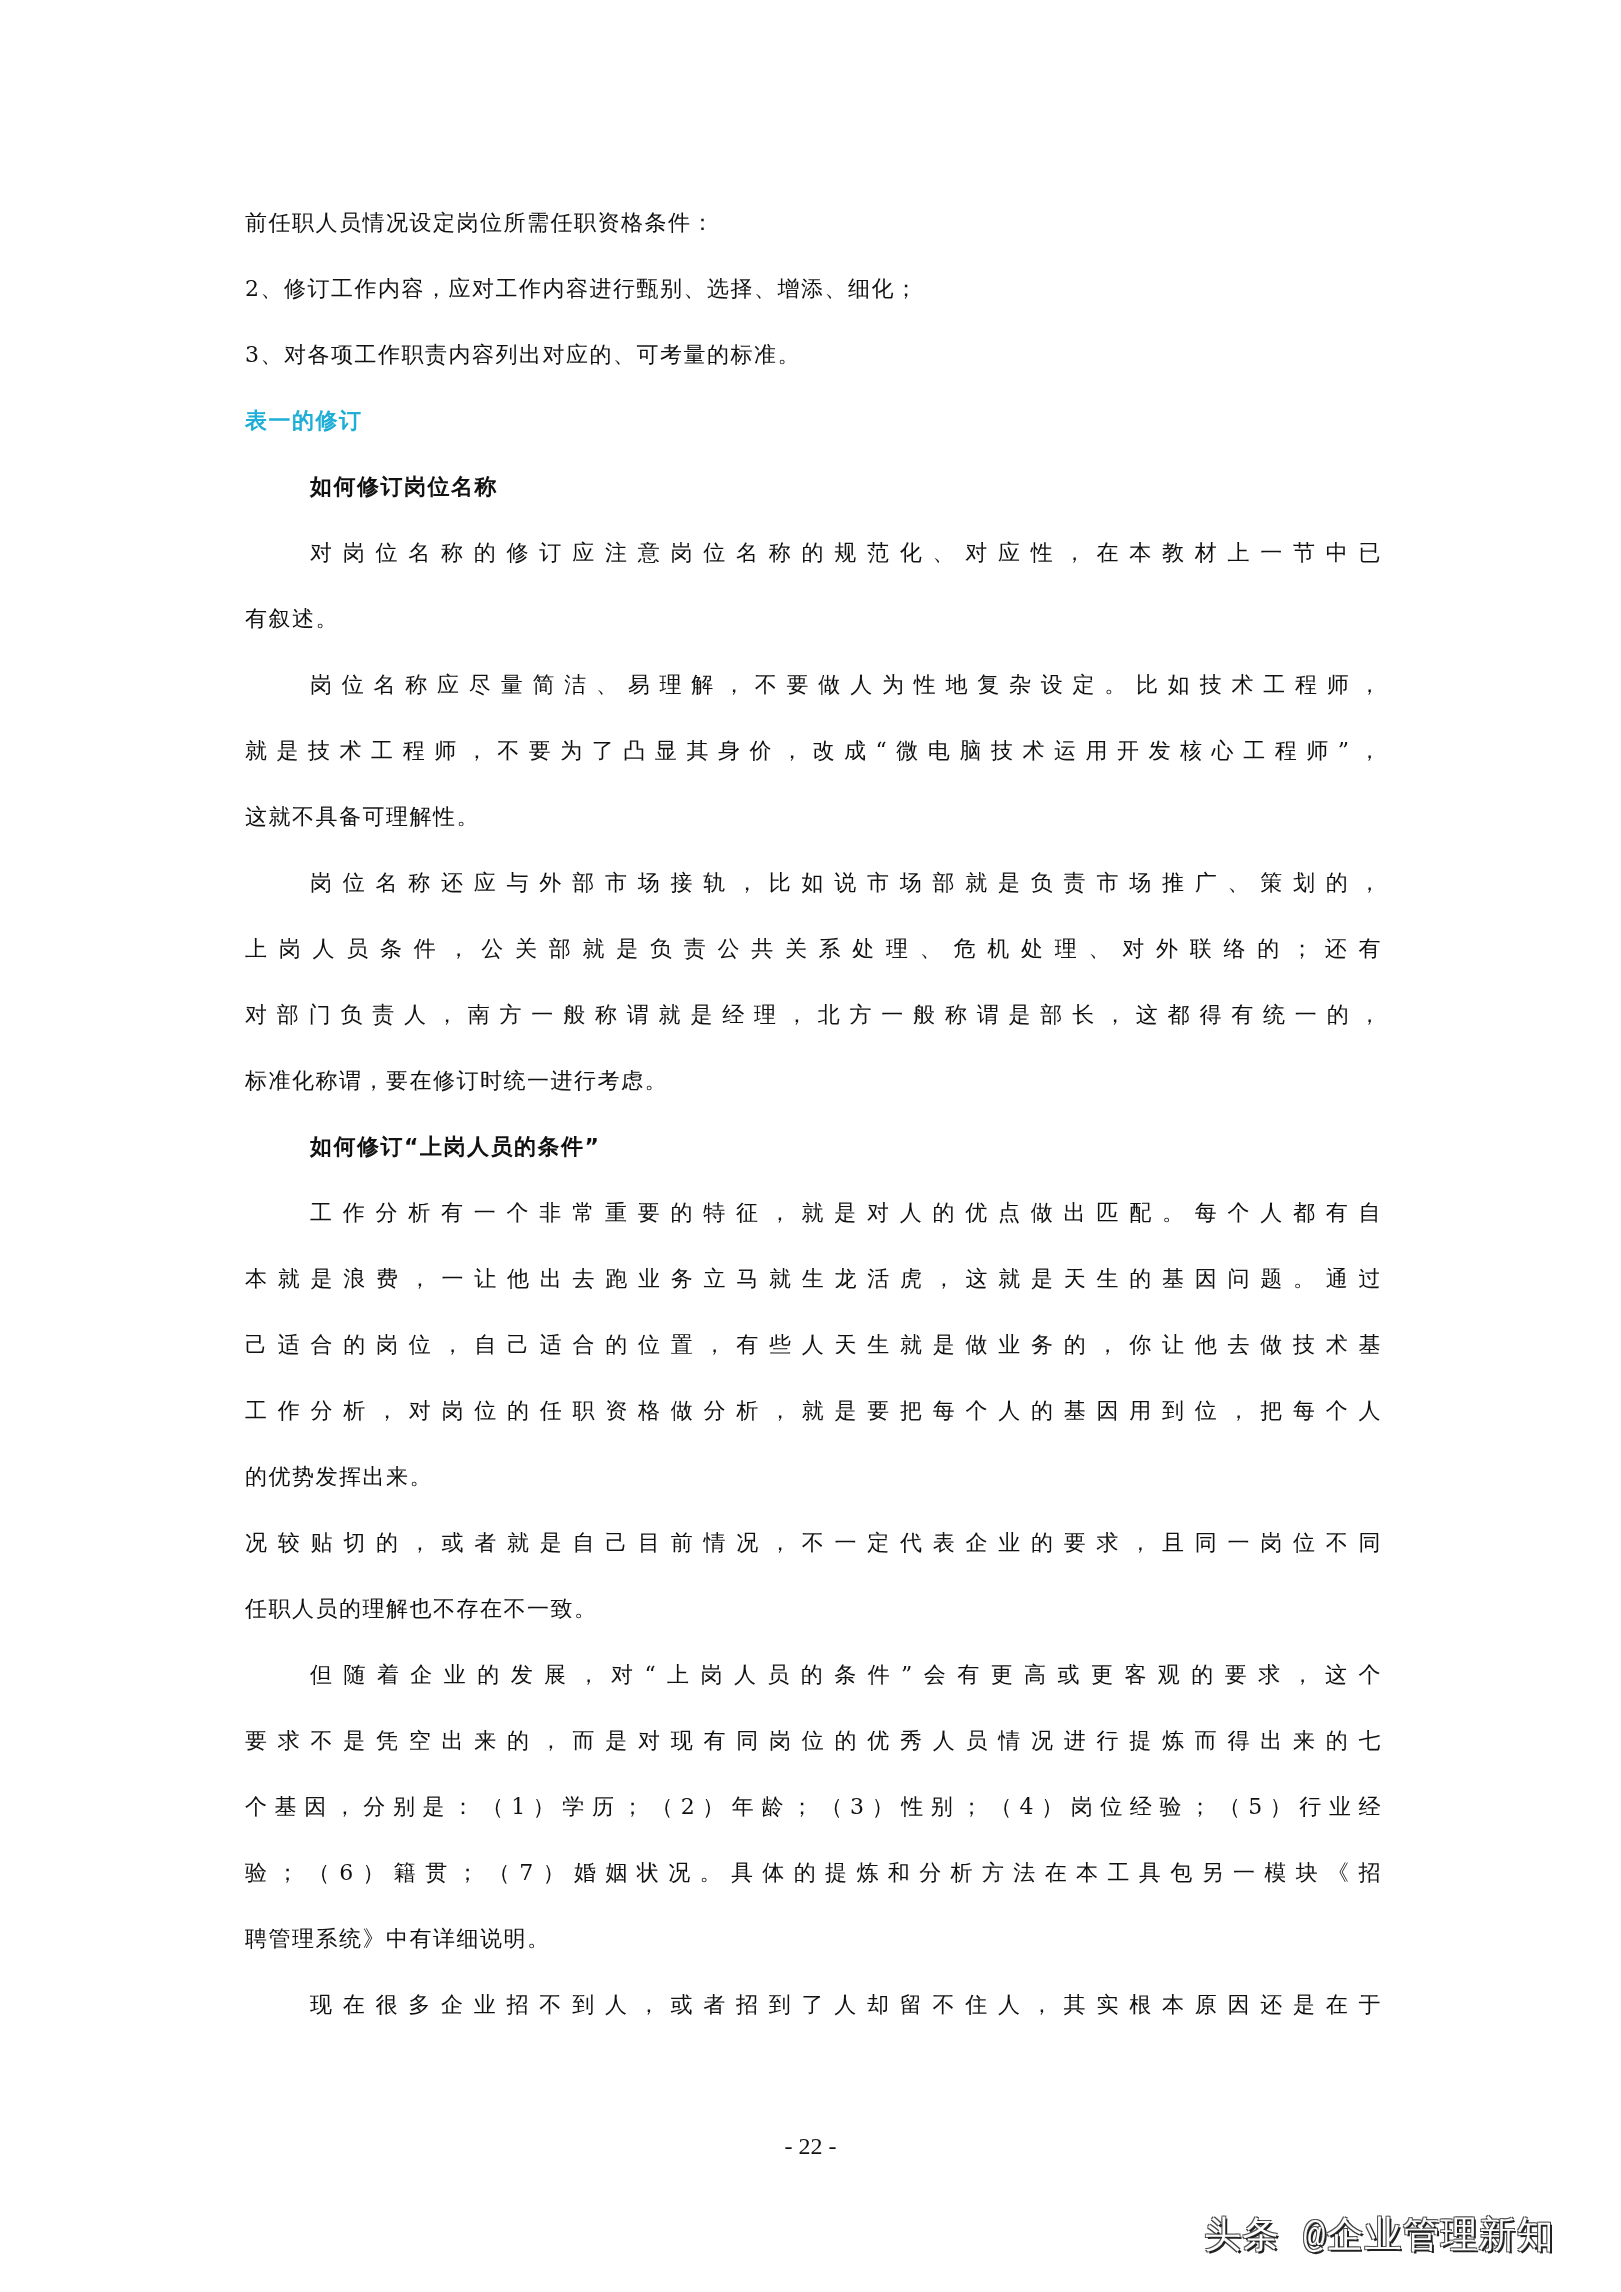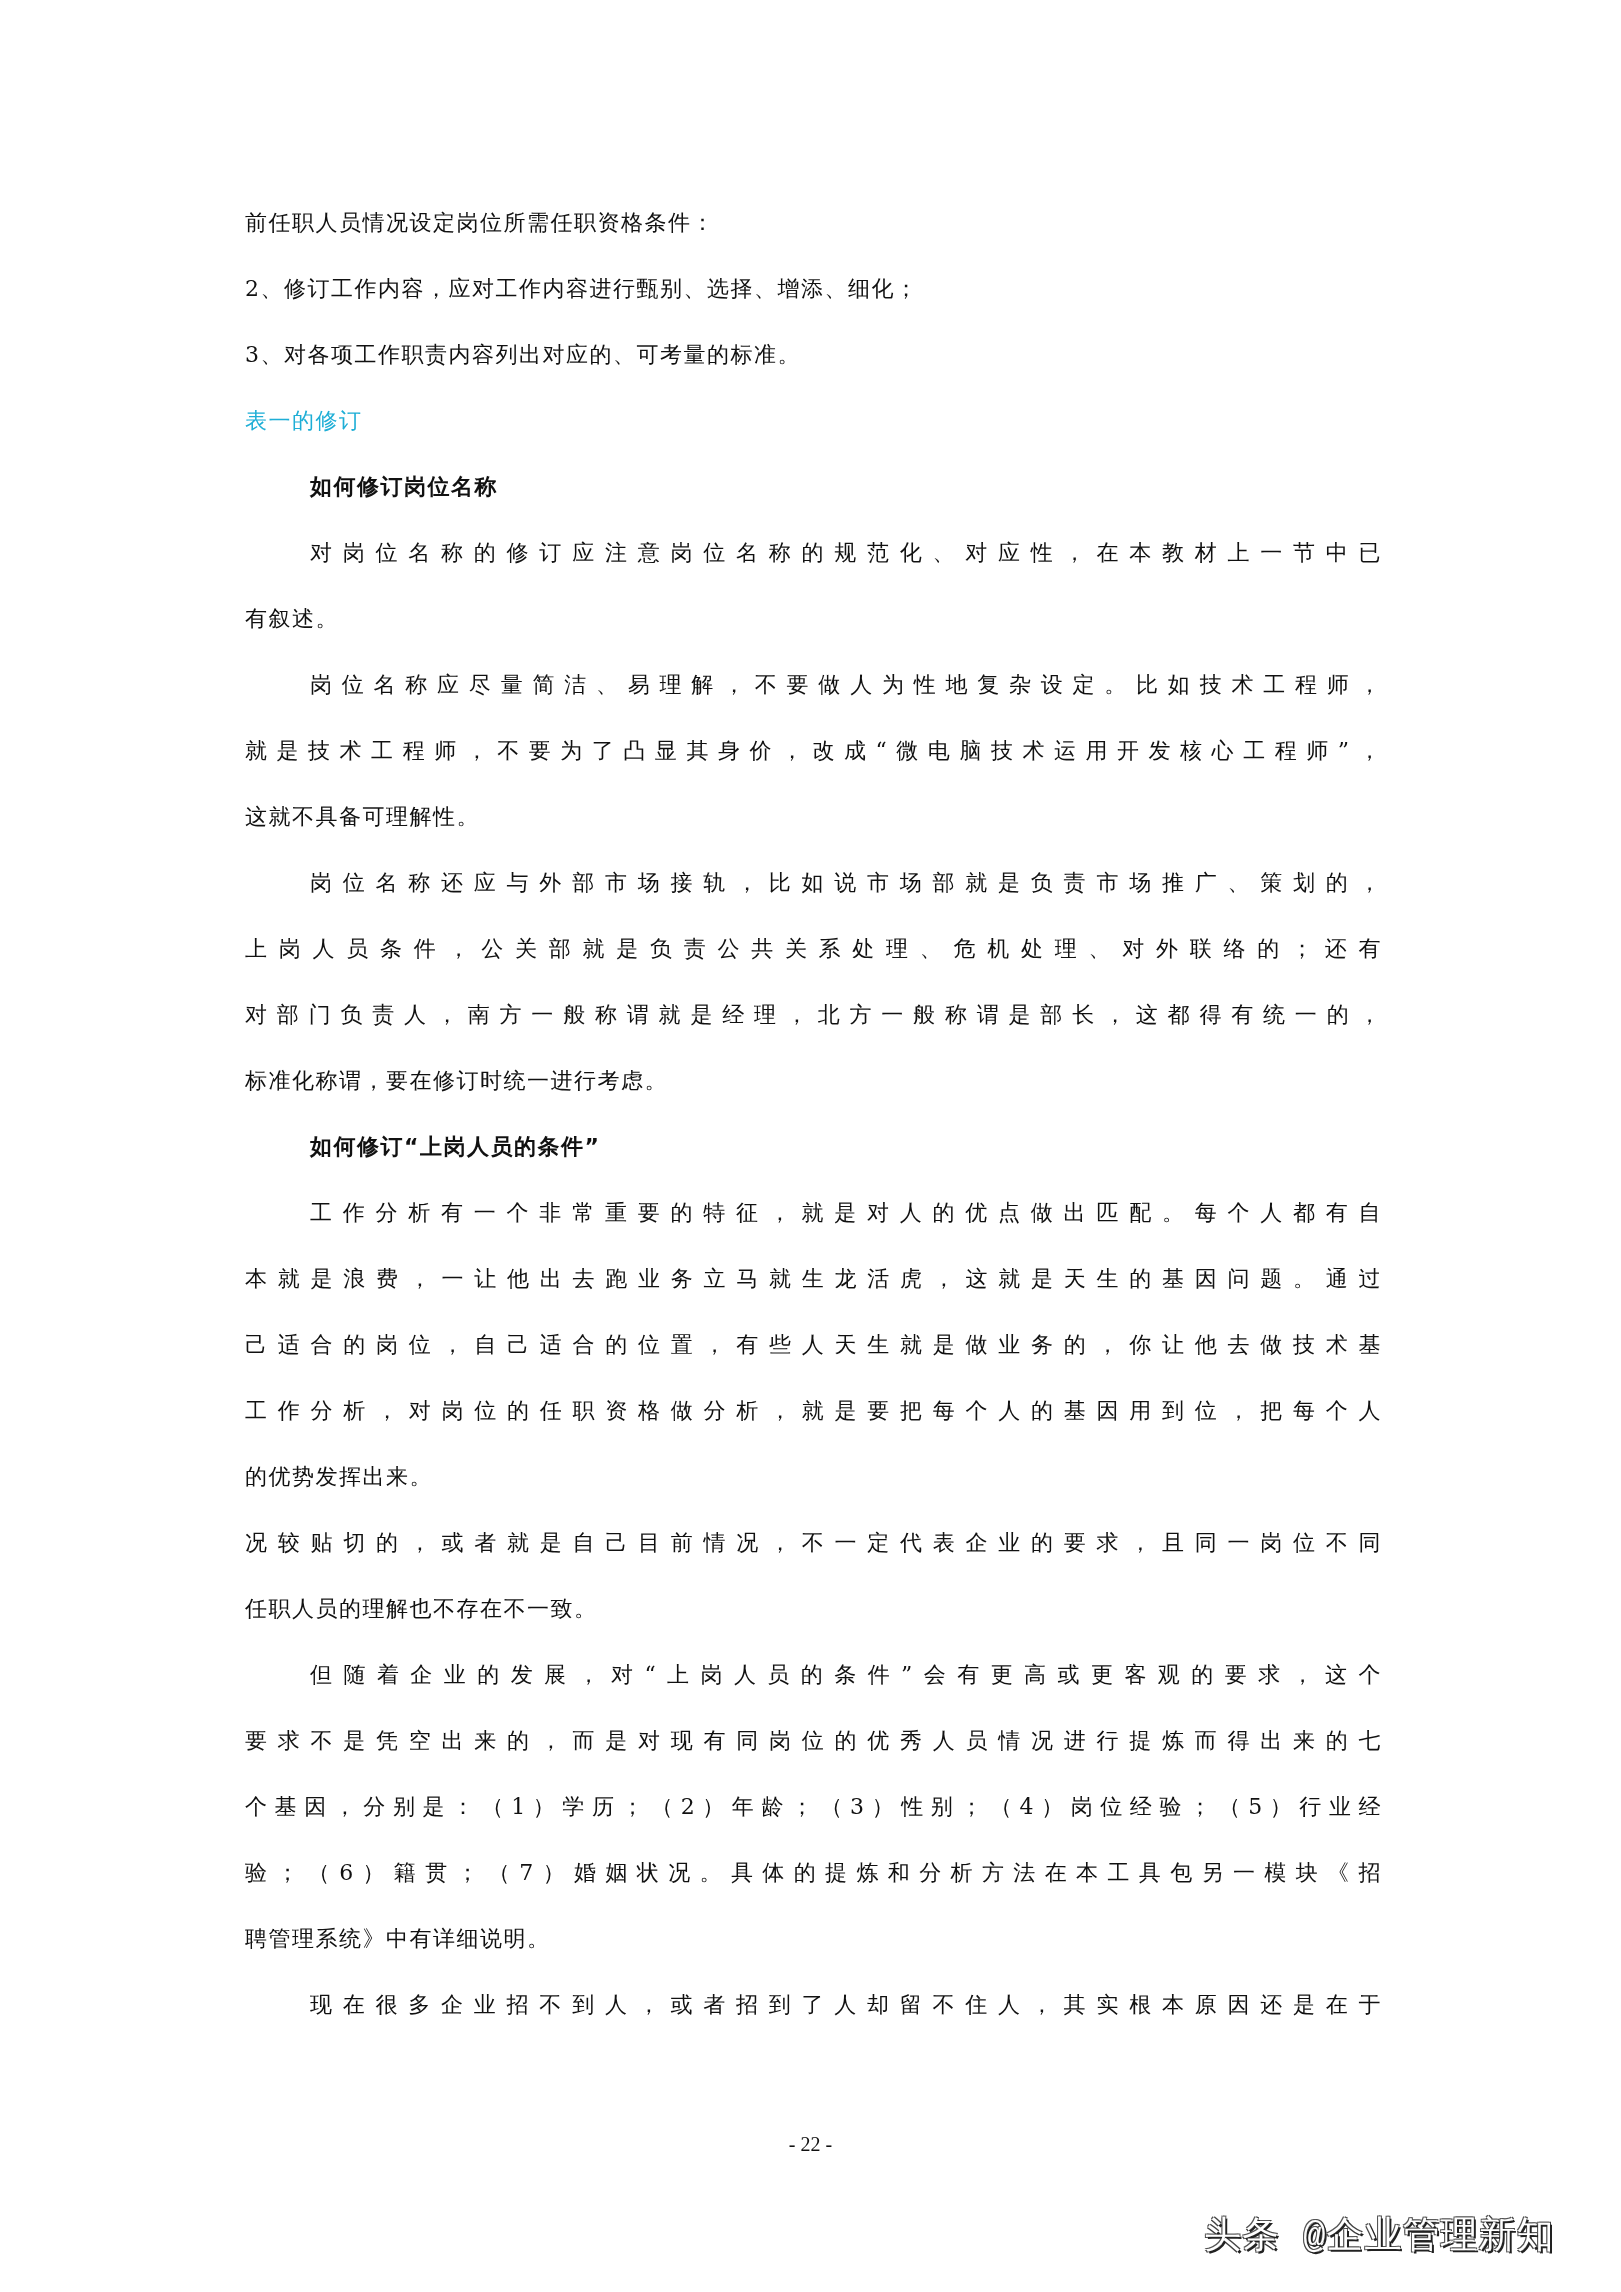--- a/index.html
+++ b/index.html
@@ -3,25 +3,25 @@
 <meta charset="utf-8">
 <style>
   html, body { margin: 0; padding: 0; background: #ffffff; }
   body { width: 1621px; height: 2293px; position: relative; overflow: hidden;
          font-family: "DejaVu Serif", "Liberation Serif", serif; color: #111; }
   .page { position: absolute; left: 0; top: 0; width: 1621px; height: 2293px; background: #fff; }
   .body-text { position: absolute; left: 245px; top: 203px; width: 1137px; }
   .line { height: 66px; line-height: 39px; font-size: 22px; white-space: nowrap;
           letter-spacing: 1.5px; overflow: visible; }
   .indent { padding-left: 65px; }
-  .h-cyan { color: #1eaed6; font-family: "DejaVu Sans", "Liberation Sans", sans-serif; font-weight: normal; }
+  .h-cyan { color: #1eaed6; font-family: "DejaVu Sans", "Liberation Sans", sans-serif; font-weight: bold; }
   .h-bold { font-family: "DejaVu Sans", "Liberation Sans", sans-serif; font-weight: bold; }
   .justify { text-align: justify; text-align-last: justify; }
   .page-number { position: absolute; top: 2133px; left: 0; width: 1621px; text-align: center;
-                 font-family: "Liberation Serif", serif; font-size: 20px; color: #111; }
+                 font-family: "Liberation Serif", serif; font-size: 24px; color: #111; }
   .watermark { position: absolute; left: 1204px; top: 2210px; font-family: Liberation Mono, monospace;
                font-size: 37px; color: #ffffff; letter-spacing: 1px;
                text-shadow: 2px 2px 0 #222, -1px -1px 0 #555, 1px -1px 0 #444, -1px 1px 0 #444; white-space: nowrap; }
 </style>
 </head>
 <body>
 
 <div class="page">
   <div class="body-text" id="body-text">
       <div class="line">前任职人员情况设定岗位所需任职资格条件：</div>

